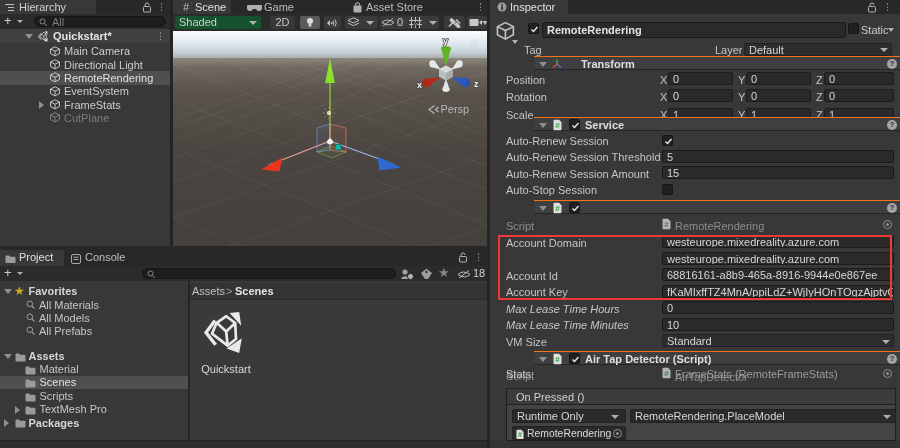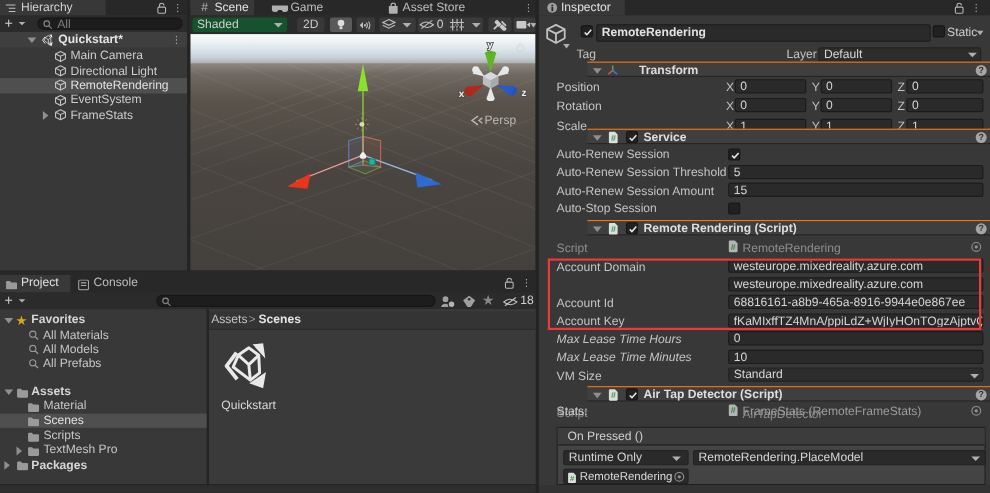--- a/index.html
+++ b/index.html
@@ -146,20 +146,26 @@
         </svg>
         <span class="ht">EventSystem</span>
       </div>
     <div class="row hrow" style="top:98px;">
         <span class="exp expr" style="left:39px;top:3px;"></span>
         <svg class="cub" width="11" height="11">
           <use href="#cubei"></use>
         </svg>
         <span class="ht">FrameStats</span>
       </div>
+    <div class="row hrow" style="top:111.3px;">
+        <svg class="cub" width="11" height="11" opacity="0.5">
+          <use href="#cubei"></use>
+        </svg>
+        <span class="ht" style="color:#7b7b7b;">CutPlane</span>
+      </div>
   </div>
   <div class="abs" style="left:170px; top:0; width:3px; height:246px; background:#242424;"></div>
 
   <div class="panel" id="scene" style="left:173px; top:0; width:314px; height:246px; background:#2b2b2b;">
     <div class="tabbar" id="scenetabs">
       <div class="tab" style="left:0; width:58px;">
         <span class="abs" style="left:10px;top:0;color:#b8b8b8;">#</span>
         <span class="tabtxt" style="left:22px;color:#e2e2e2;">Scene</span>
       </div>
       <svg class="abs" style="left:74px;top:4px;" width="15" height="8">
@@ -590,21 +596,20 @@
       <div class="hdr" style="top:186px;">
         <span class="exp expd" style="left:5px;top:4.5px;"></span>
         <svg class="abs" style="left:19px;top:1px;" width="9" height="12" viewBox="0 0 9 11.5">
             <use href="#scrip"></use>
           </svg>
         <span class="chk" style="left:35px;top:1px;">
             <svg width="9" height="9" viewBox="0 0 9 9">
               <polyline points="1.5,4.5 3.5,6.5 7.5,2" fill="none" stroke="#e8e8e8" stroke-width="1.4"></polyline>
             </svg>
           </span>
-        <b class="abs" style="left:51px;top:0.5px;">Remote Rendering (Script)</b>
         <span class="qm" style="left:353px;top:2px;">?</span>
         <svg class="abs" style="left:370px;top:2px;" width="11" height="10">
             <g stroke="#b0b0b0">
               <line x1="2.5" y1="0" x2="2.5" y2="10"></line>
               <line x1="8.5" y1="0" x2="8.5" y2="10"></line>
               <rect x="0.8" y="5.5" width="3.4" height="2.6" fill="#b0b0b0"></rect>
               <rect x="6.8" y="1.8" width="3.4" height="2.6" fill="#b0b0b0"></rect>
             </g>
           </svg>
         <span class="dots3" style="left:391px;top:0;">⋮</span>

